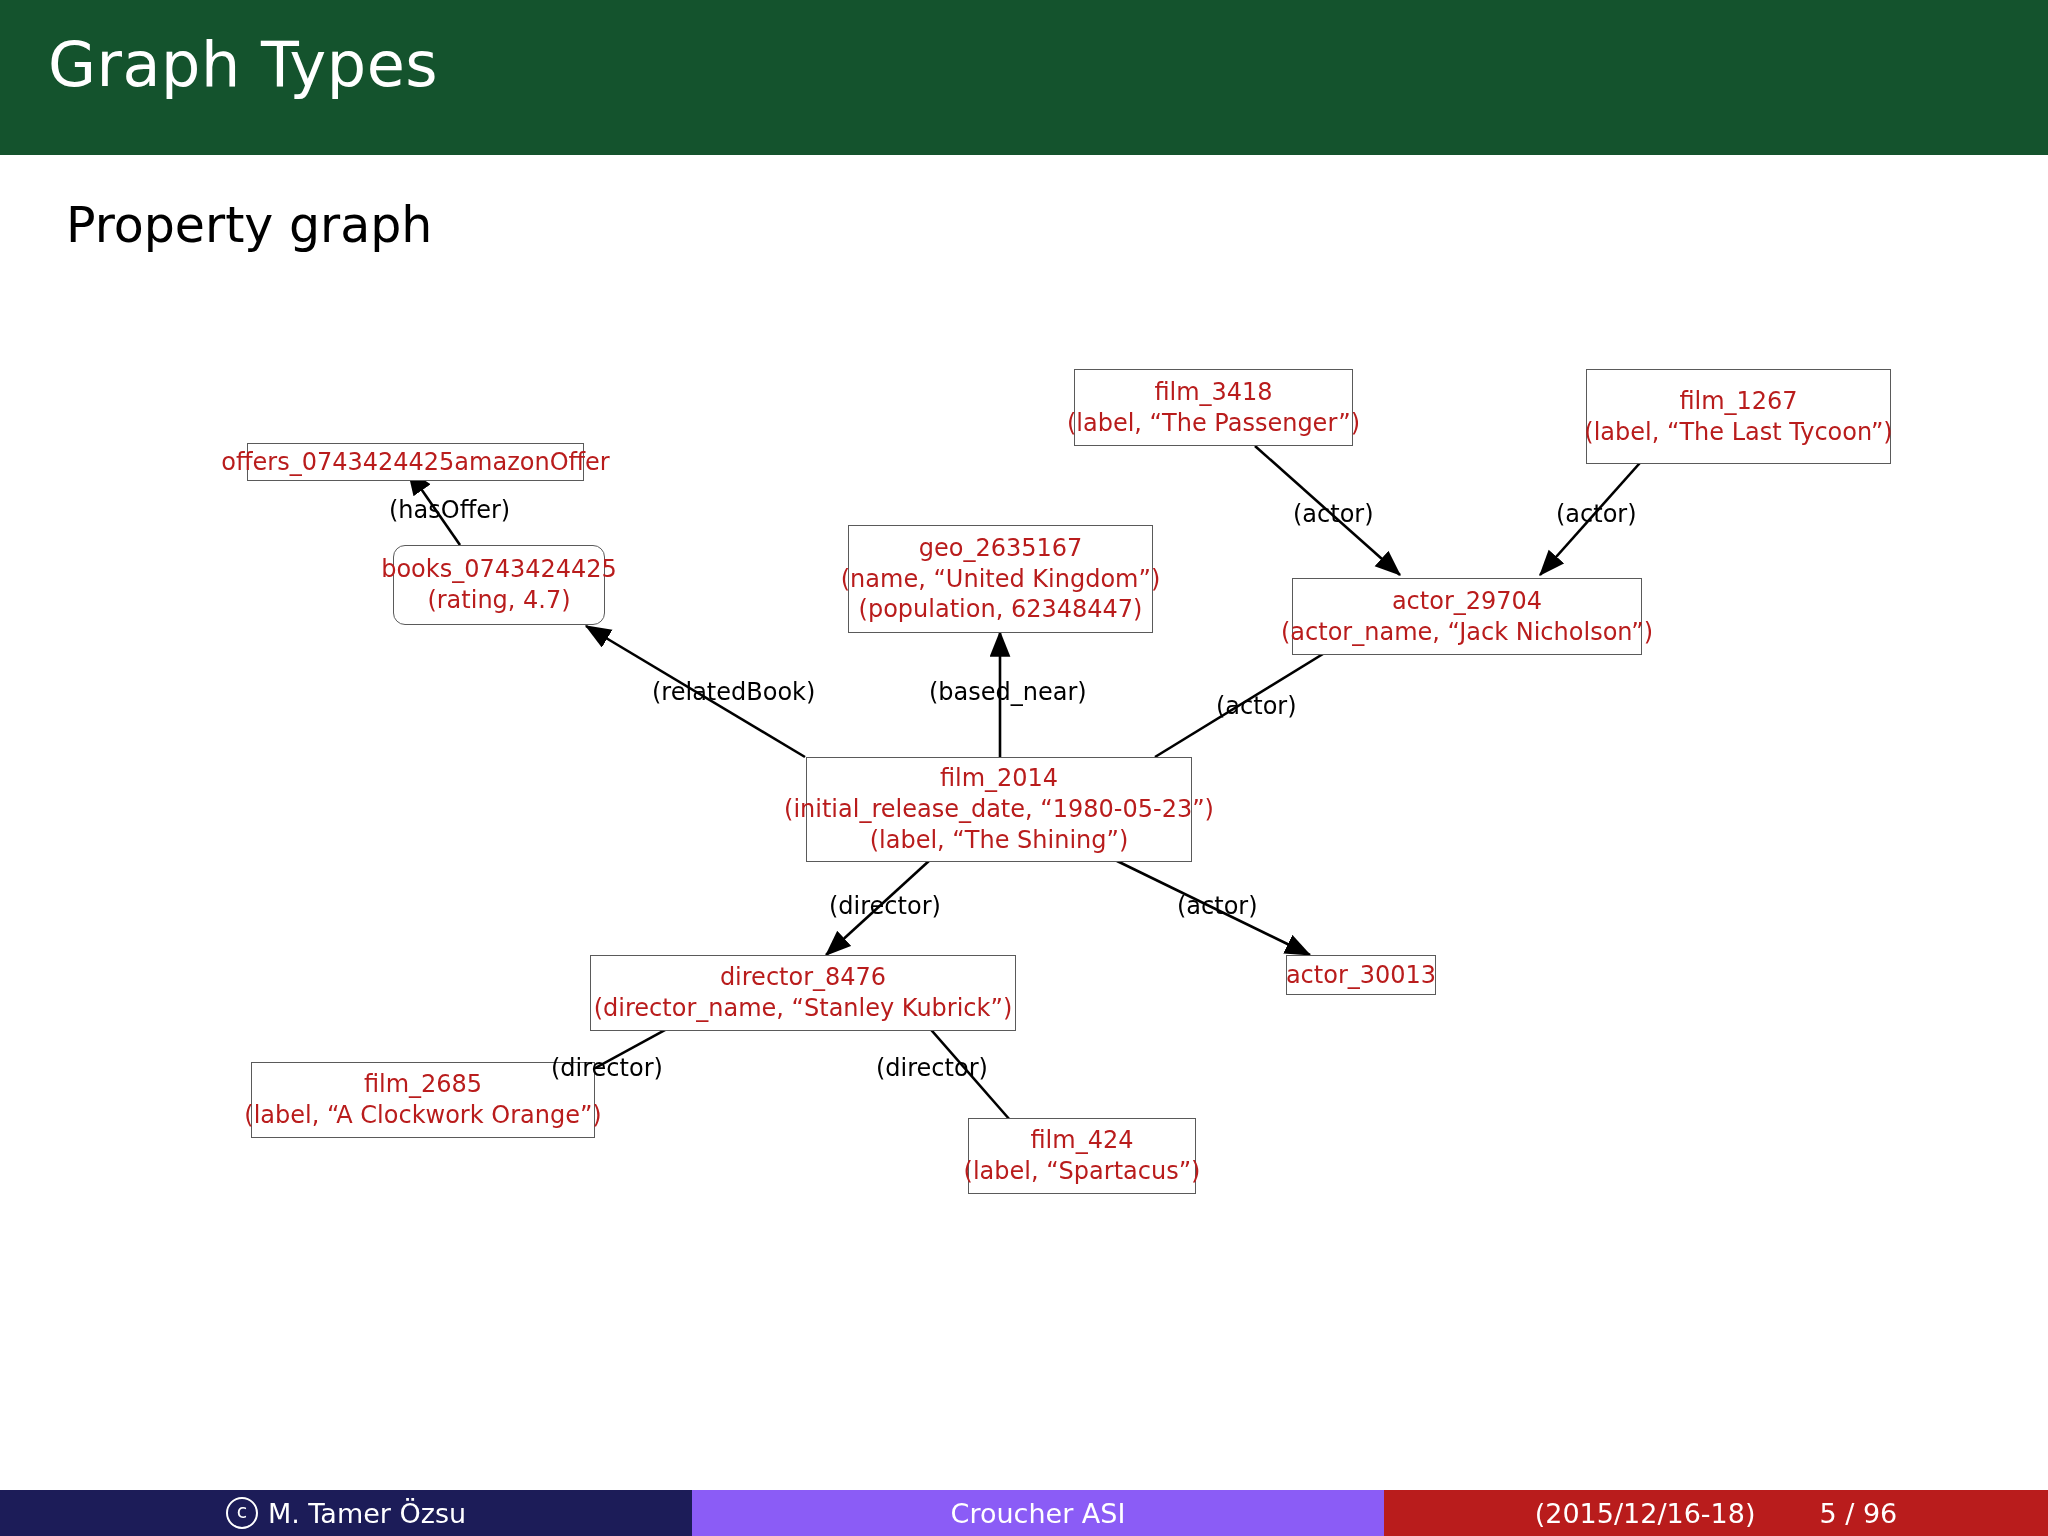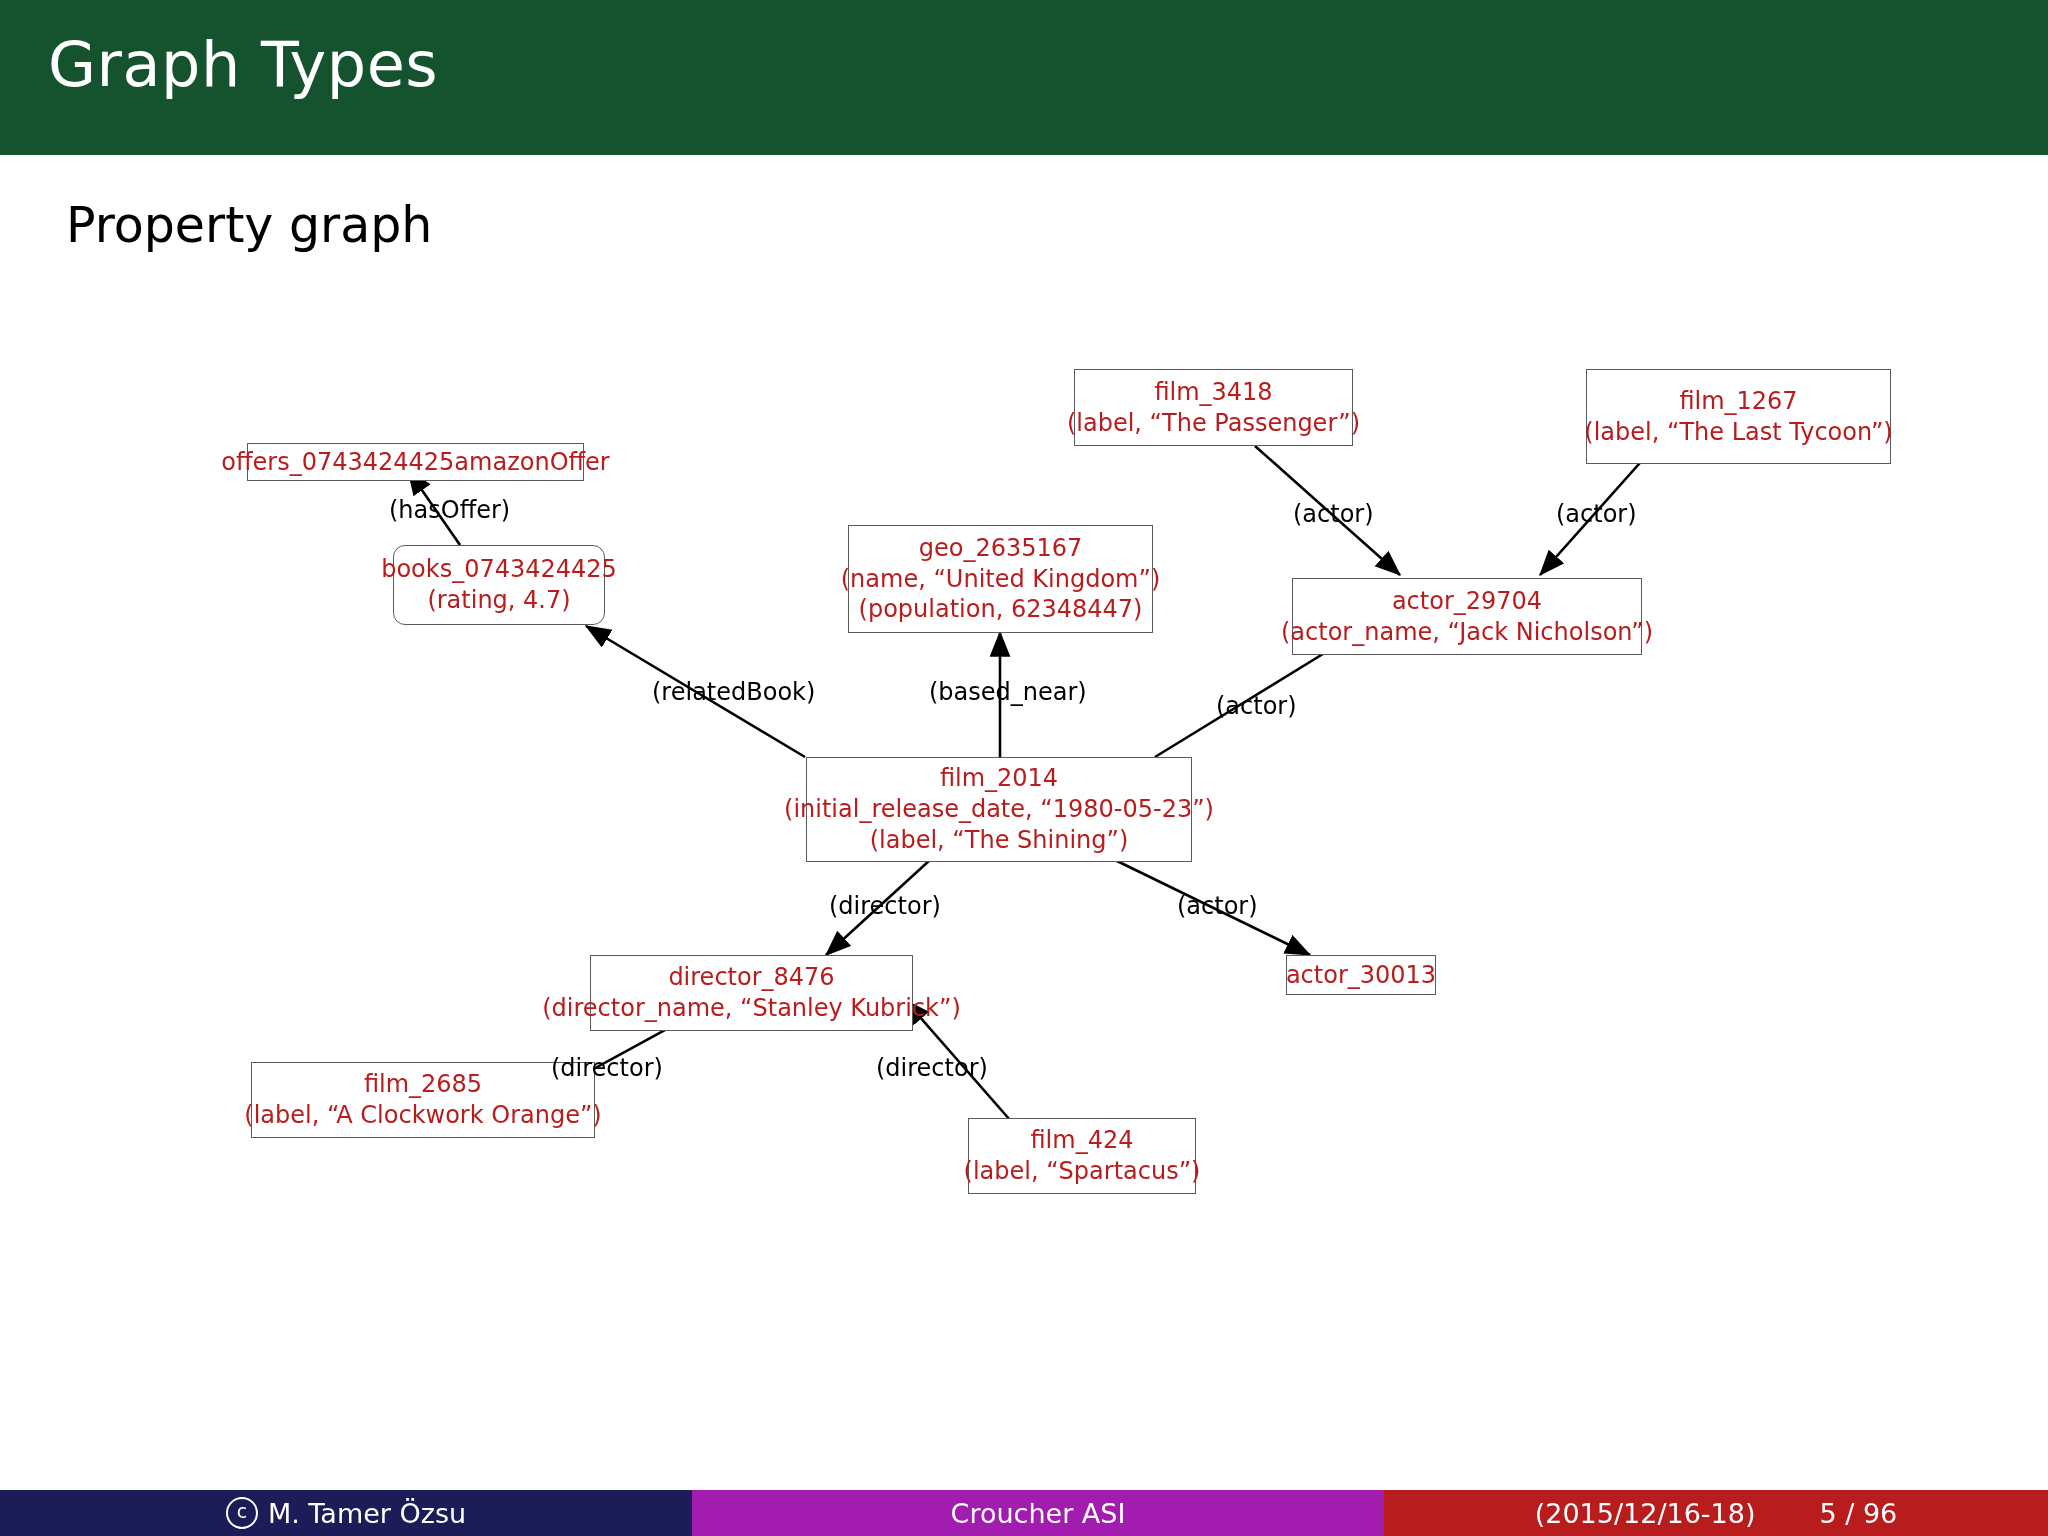--- a/index.html
+++ b/index.html
@@ -63,21 +63,21 @@
     color:#000;
     white-space:nowrap;
     background:transparent;
   }
 
   
   .footer{position:absolute;left:0;bottom:0;width:2048px;height:46px;}
   .fseg{position:absolute;top:0;height:46px;display:flex;align-items:center;justify-content:center;
         color:#ffffff;font-size:27px;white-space:nowrap;}
   .fseg1{left:0;width:692px;background:#1c1c58;}
-  .fseg2{left:692px;width:692px;background:#a21caf;}
+  .fseg2{left:692px;width:692px;background:#8b5cf6;}
   .fseg3{left:1384px;width:664px;background:#b91c1c;}
   .fseg3 .inner{display:flex;align-items:center;gap:64px;}
   .copy{display:inline-flex;align-items:center;gap:10px;}
   .cmark{
     display:inline-block;width:28px;height:28px;border:2px solid #fff;border-radius:50%;
     font-size:19px;line-height:25px;text-align:center;
   }
 </style>
 </head>
 <body>
@@ -155,21 +155,21 @@
     <div class="node" style="left:806px;top:757px;width:386px;height:105px;">
       <span class="ln">film_2014</span>
       <span class="ln">(initial_release_date, “1980-05-23”)</span>
       <span class="ln">(label, “The Shining”)</span>
     </div>
 
     <div class="node" style="left:1286px;top:955px;width:150px;height:40px;">
       <span class="ln">actor_30013</span>
     </div>
 
-    <div class="node" style="left:590px;top:955px;width:323px;height:76px;">
+    <div class="node" style="left:590px;top:955px;width:426px;height:76px;">
       <span class="ln">director_8476</span>
       <span class="ln">(director_name, “Stanley Kubrick”)</span>
     </div>
 
     <div class="node" style="left:251px;top:1062px;width:344px;height:76px;">
       <span class="ln">film_2685</span>
       <span class="ln">(label, “A Clockwork Orange”)</span>
     </div>
 
     <div class="node" style="left:968px;top:1118px;width:228px;height:76px;">

